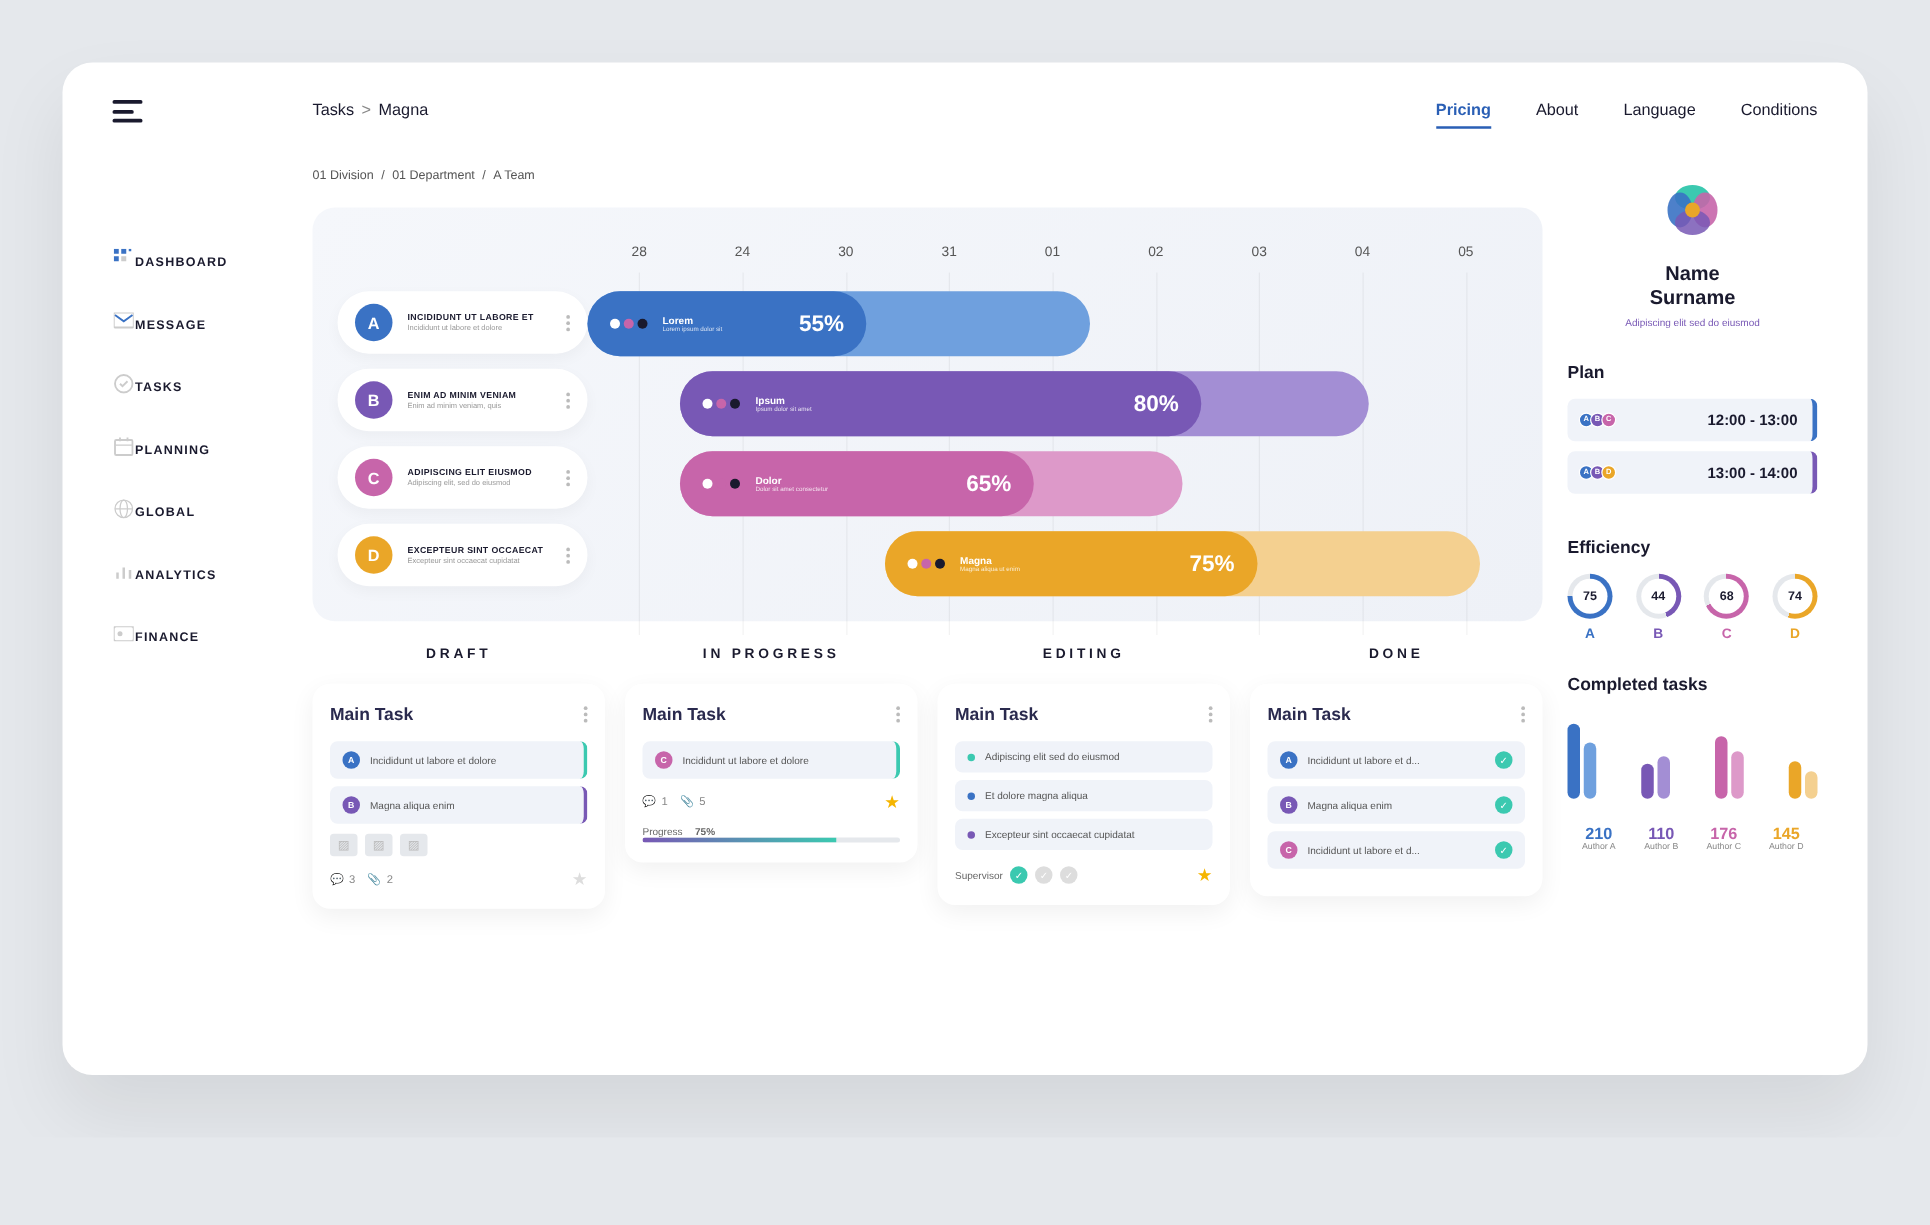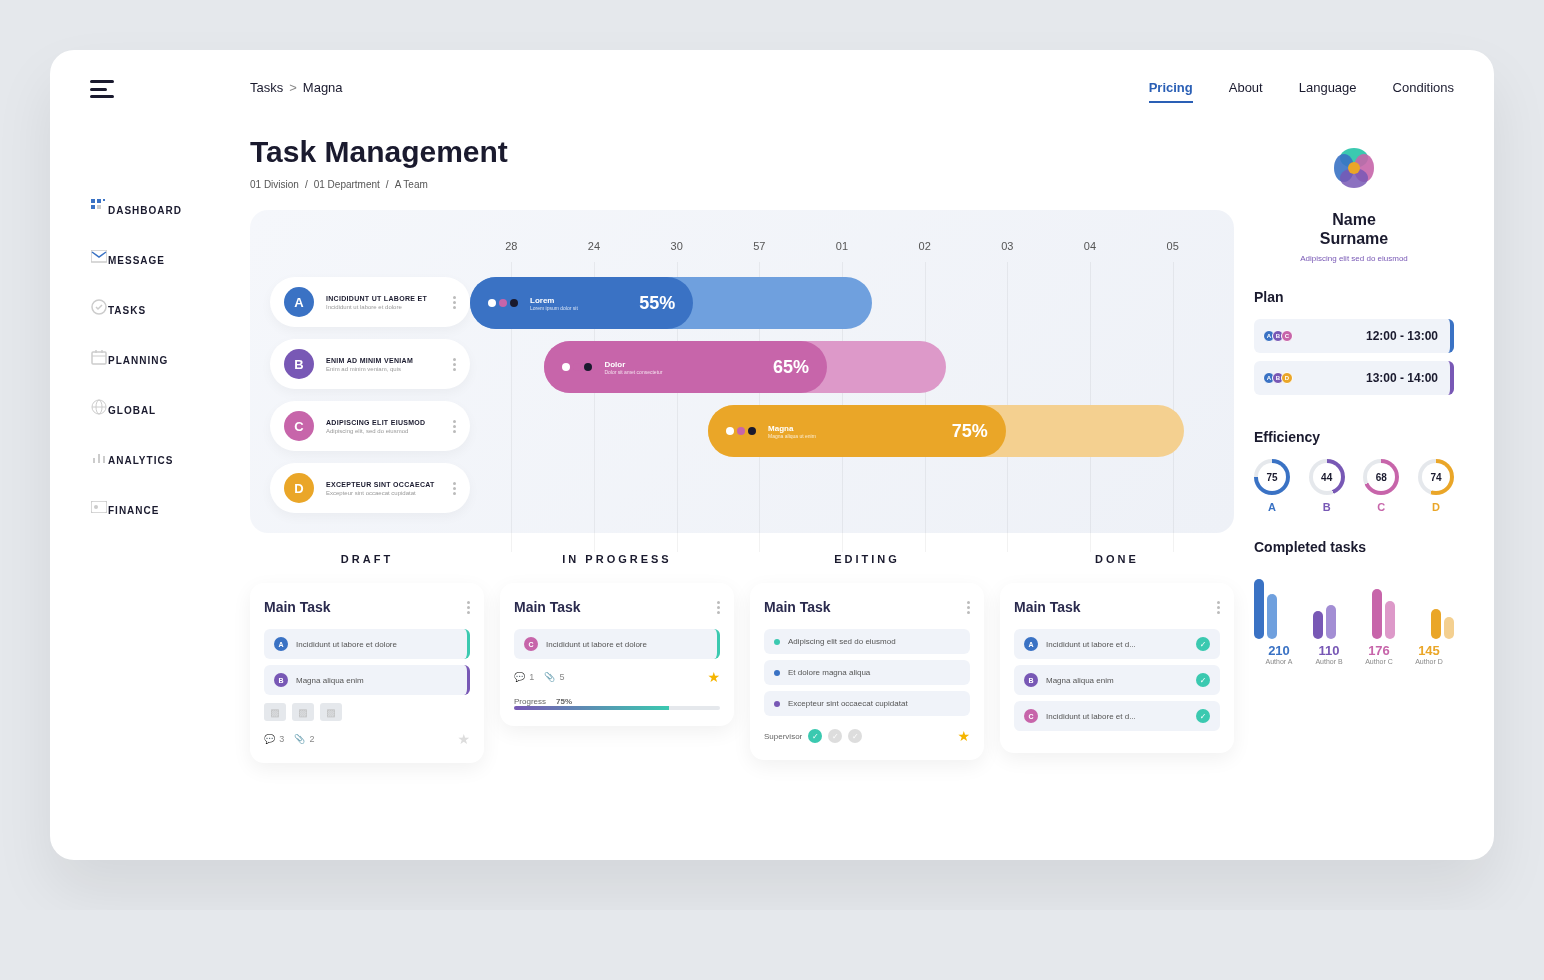--- a/index.html
+++ b/index.html
@@ -96,21 +96,21 @@
 .eff-row { display: flex; gap: 8px; justify-content: space-between; }
 .eff-item { text-align: center; }
 .ring { width: 36px; height: 36px; border-radius: 50%; position: relative; display: flex; align-items: center; justify-content: center; font-size: 10px; font-weight: 700; color: #1a1a2e; margin-bottom: 6px; }
 .ring::before { content: ''; position: absolute; inset: 4px; background: #fff; border-radius: 50%; }
 .ring span { position: relative; z-index: 1; }
 .eff-label { font-size: 11px; font-weight: 800; }
 
 .ct-chart { display: flex; gap: 10px; align-items: flex-end; height: 70px; justify-content: space-between; }
 .ct-group { display: flex; gap: 3px; align-items: flex-end; }
 .ct-bar { width: 10px; border-radius: 5px; }
-.ct-labels { display: flex; justify-content: flex-start; margin-top: 4px; }
+.ct-labels { display: flex; justify-content: flex-start; margin-top: 20px; }
 .ct-label { text-align: center; flex: 1; }
 .ct-val { font-size: 13px; font-weight: 800; }
 .ct-name { font-size: 7px; color: #888; }
 
 .app-wrap { position: relative; }
 </style>
 </head>
 <body>
 
 <div class="app-wrap">
@@ -200,33 +200,32 @@
             </div>
             <span class="sidebar-label">FINANCE</span>
           </div>
         </div>
   </div>
 
   <div class="mid-col">
     <div class="breadcrumb">
       <span>Tasks</span><span class="sep">&gt;</span><span>Magna</span>
     </div>
-    <h1 class="page-title">Task Management</h1>
     <div class="sub-breadcrumb">
       <span>01 Division</span><span class="sep">/</span><span>01 Department</span><span class="sep">/</span><span>A Team</span>
     </div>
 
     <div class="gantt-panel">
       <div class="gantt-header">
         <div></div>
         <div class="date-row" id="date-row">
               <span>28</span>
               <span>24</span>
               <span>30</span>
-              <span>57</span>
+              <span>31</span>
               <span>01</span>
               <span>02</span>
               <span>03</span>
               <span>04</span>
               <span>05</span>
             </div>
       </div>
       <div class="gantt-body">
         <div class="task-list" id="task-list">
               <div class="task-card">
@@ -285,20 +284,35 @@
       <div class="bar-toggles">
                     <i style="background:#fff"></i>
                     <i style="background:#c765aa"></i>
                     <i style="background:#1a1a2e"></i>
                   </div>
       <div>
                     <div class="bar-label">Lorem</div>
                     <div class="bar-sub">Lorem ipsum dolor sit</div>
                   </div>
       <div class="bar-pct">55%</div>
+    </div>
+              </div>
+              <div class="bar-row">
+    <div class="bar-outer" style="left:10%;width:74%;background:#a38ed4"></div>
+    <div class="bar-inner" style="left:10%;width:56%;background:#7858b5">
+      <div class="bar-toggles">
+                    <i style="background:#fff"></i>
+                    <i style="background:#c765aa"></i>
+                    <i style="background:#1a1a2e"></i>
+                  </div>
+      <div>
+                    <div class="bar-label">Ipsum</div>
+                    <div class="bar-sub">Ipsum dolor sit amet</div>
+                  </div>
+      <div class="bar-pct">80%</div>
     </div>
               </div>
               <div class="bar-row">
     <div class="bar-outer" style="left:10%;width:54%;background:#dd99c9"></div>
     <div class="bar-inner" style="left:10%;width:38%;background:#c765aa">
       <div class="bar-toggles">
                     <i style="background:#fff"></i>
                     <i style="background:#c765aa"></i>
                     <i style="background:#1a1a2e"></i>
                   </div>

